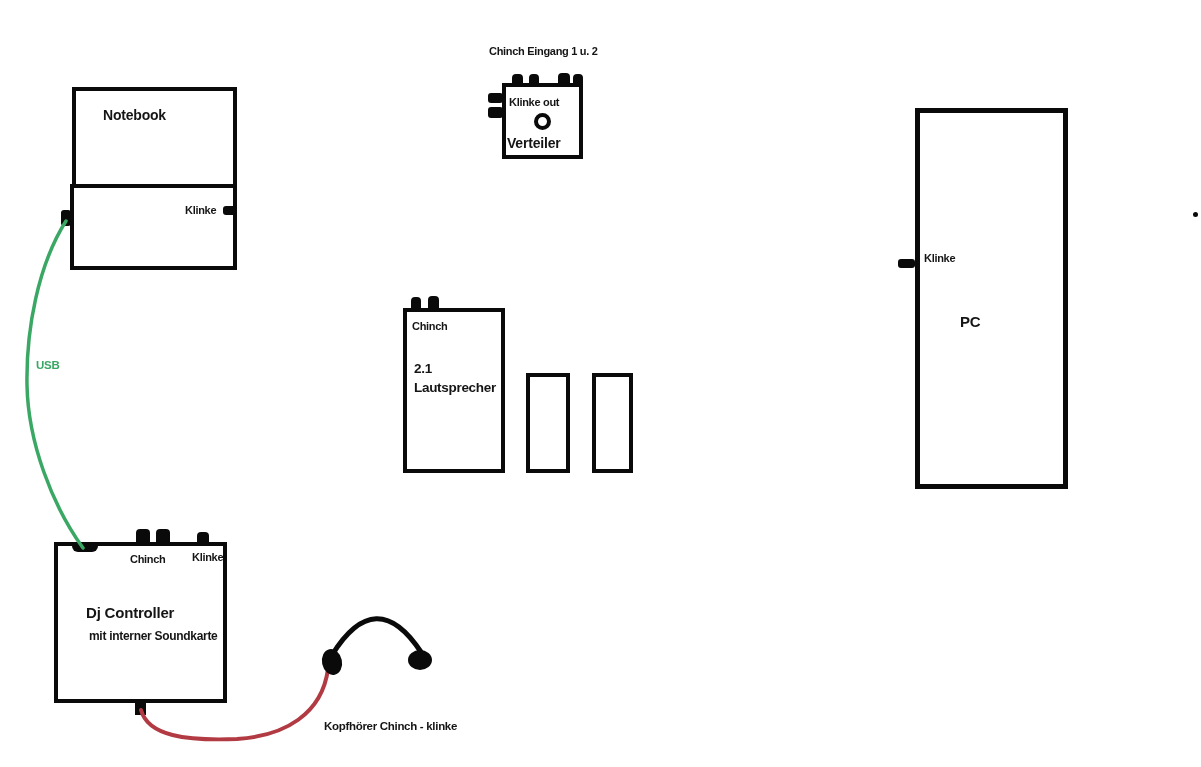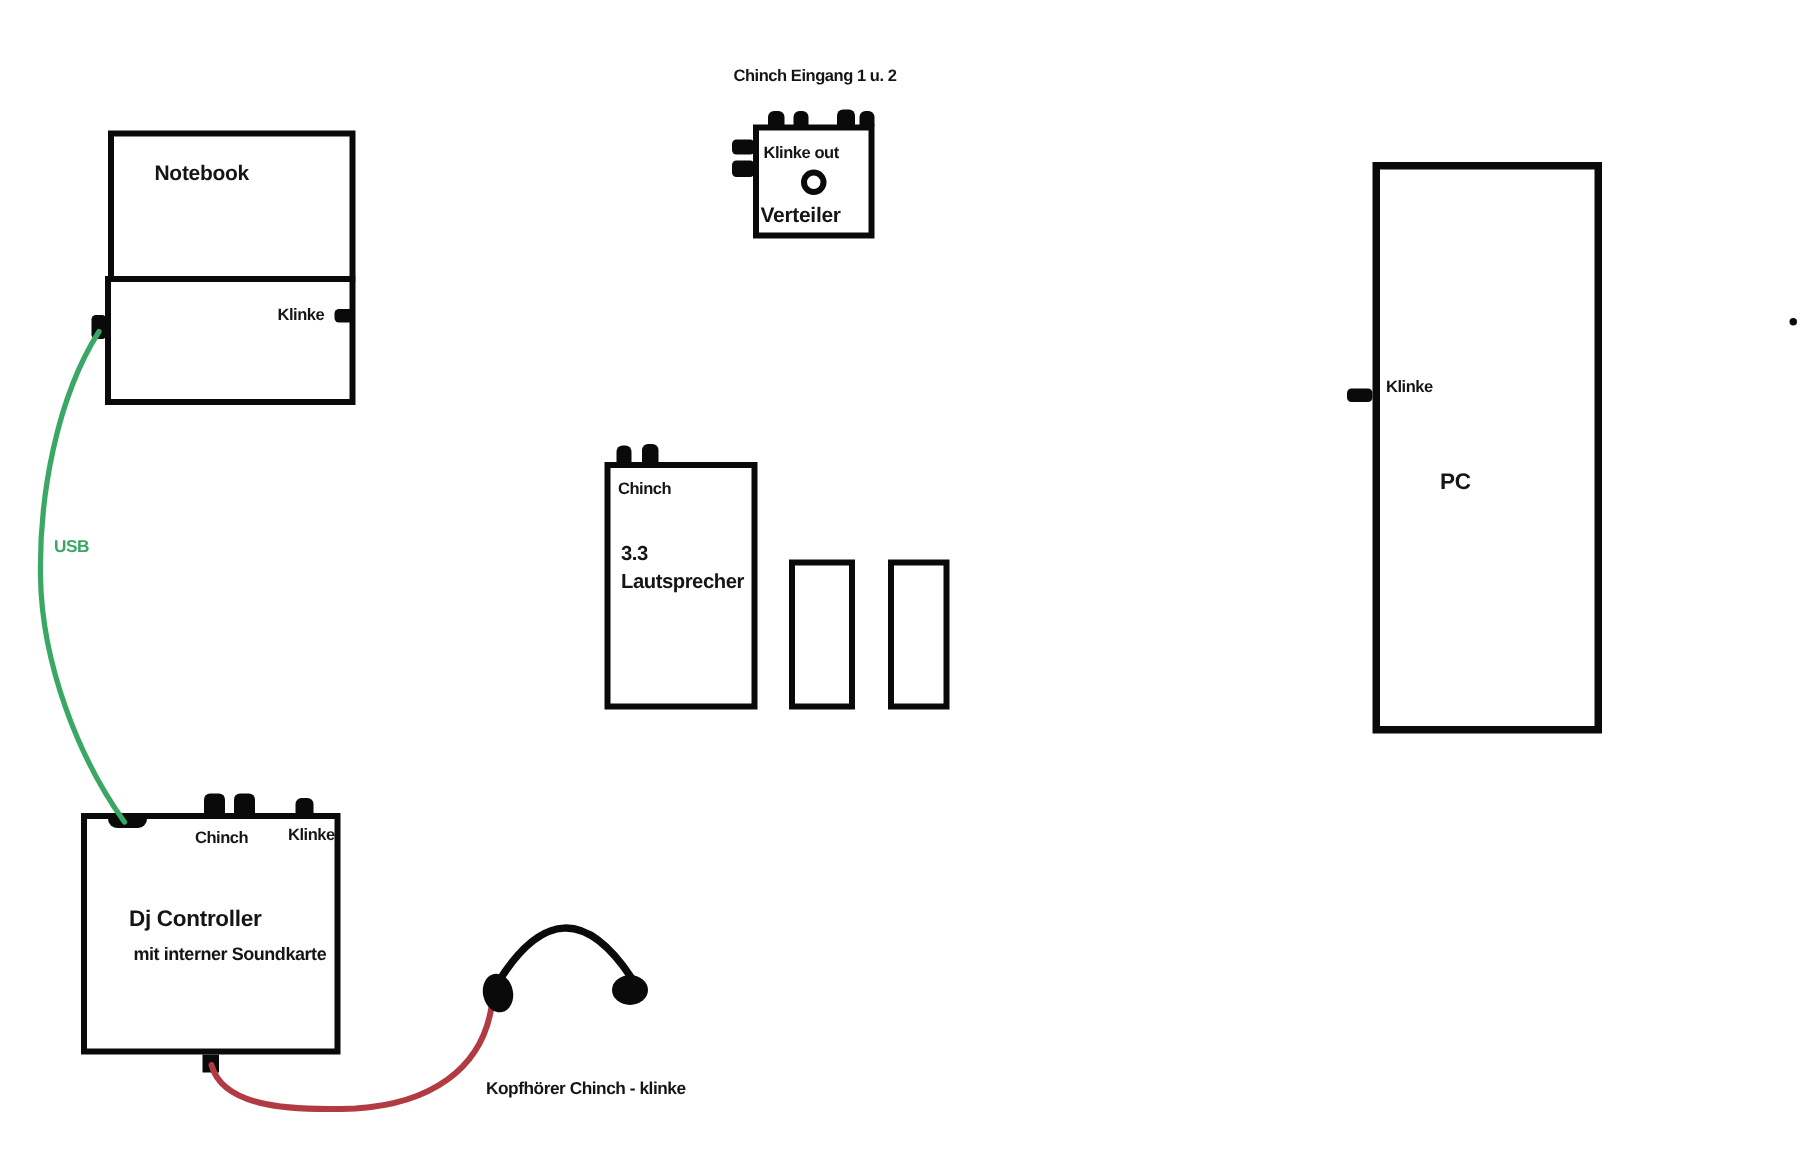--- a/index.html
+++ b/index.html
@@ -100,21 +100,21 @@
   <div class="lbl" style="left:924px; top:252px;">Klinke</div>
   <div class="lbl lbl-lg" style="left:960px; top:291px;margin-top:24px;">PC</div>
 
   <div class="dot" style="left:1193px; top:212px;"></div>
 
   <div class="box" style="left:403px; top:308px; width:102px; height:165px;"></div>
   <div class="port rounded-top" style="left:411px; top:297px; width:10px; height:12px;"></div>
   <div class="port rounded-top" style="left:428px; top:296px; width:11px; height:13px;"></div>
   <div class="lbl" style="left:412px; top:320px;">Chinch</div>
   <div class="lbl two-line" style="left:414px; top:359px;">
-    <div>3.3</div>
+    <div>2.1</div>
     <div>Lautsprecher</div>
   </div>
   <div class="box" style="left:526px; top:373px; width:44px; height:100px;"></div>
   <div class="box" style="left:592px; top:373px; width:41px; height:100px;"></div>
 
   <div class="box" style="left:54px; top:542px; width:173px; height:161px;"></div>
   <div class="port rounded-bottom" style="left:72px; top:542px; width:26px; height:10px;"></div>
   <div class="port rounded-top" style="left:136px; top:529px; width:14px; height:14px;"></div>
   <div class="port rounded-top" style="left:156px; top:529px; width:14px; height:14px;"></div>
   <div class="port rounded-top" style="left:197px; top:532px; width:12px; height:11px;"></div>

